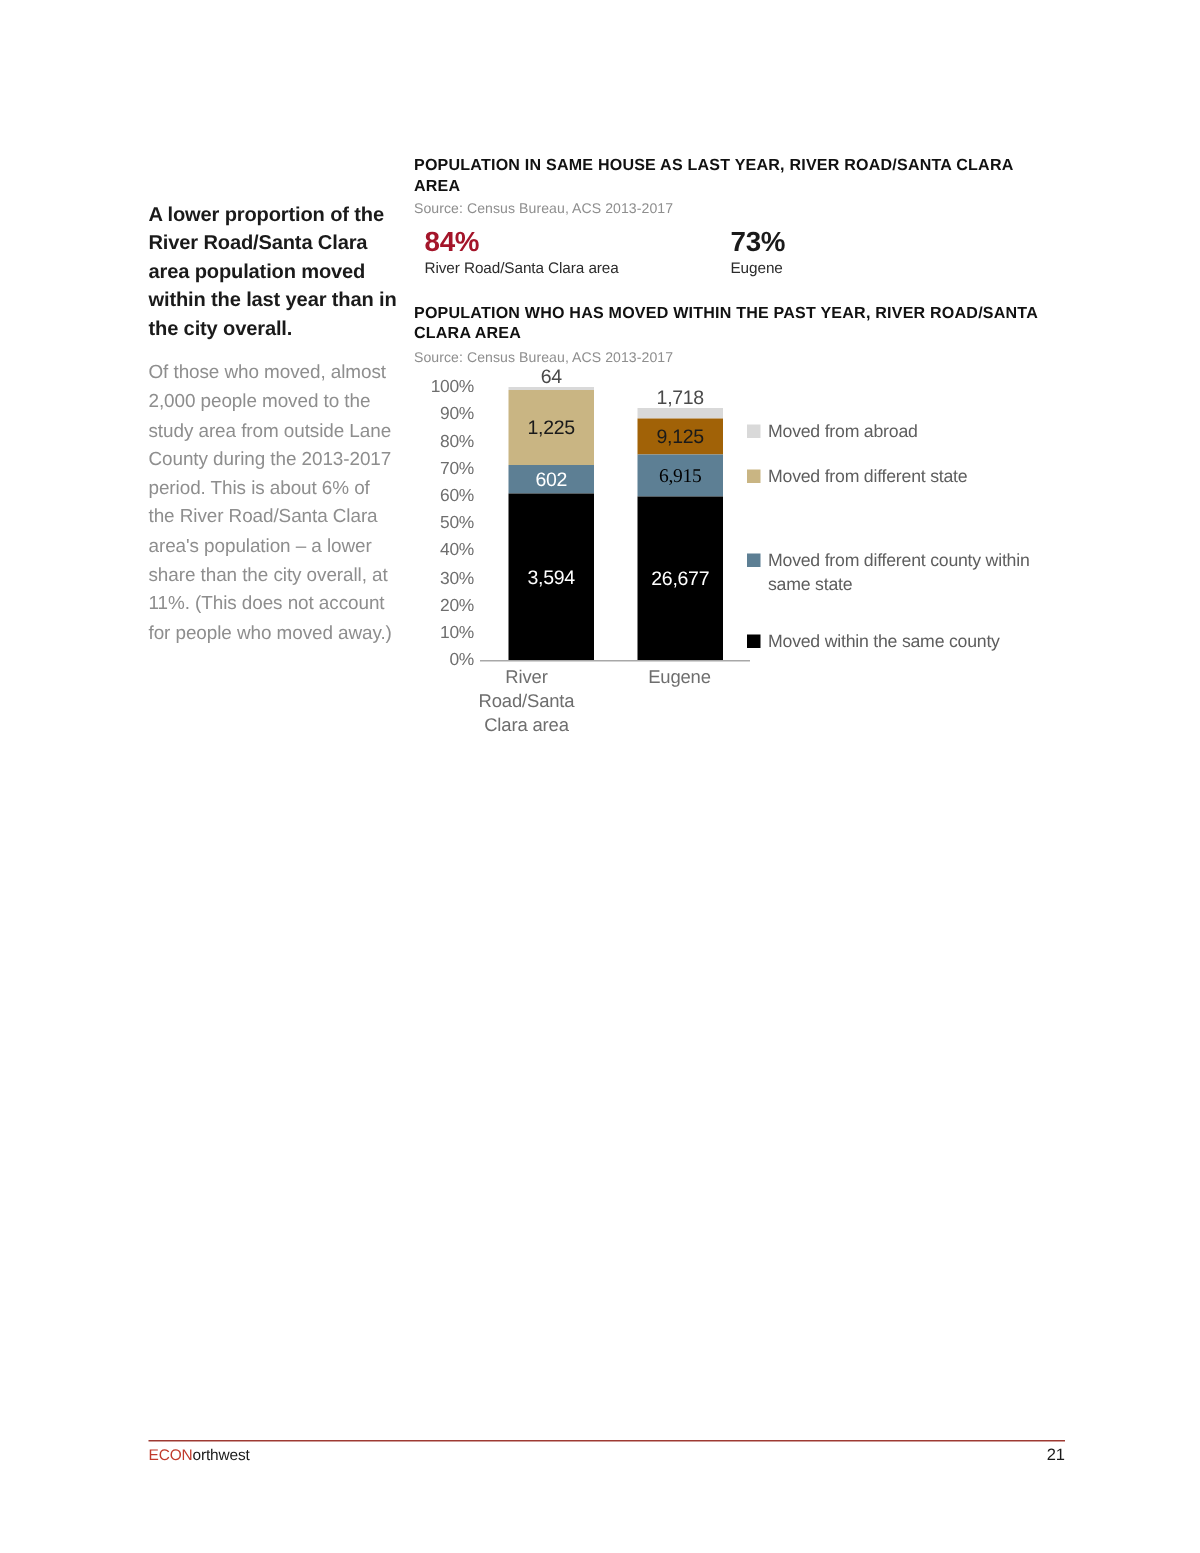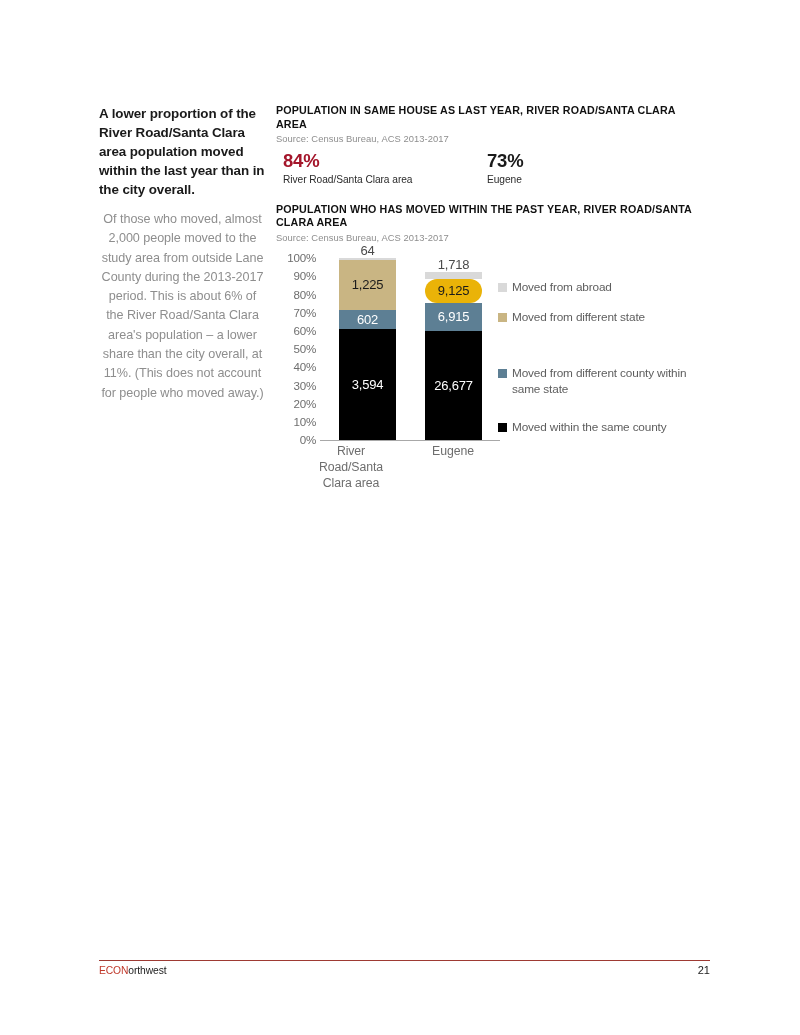--- a/index.html
+++ b/index.html
@@ -28,28 +28,28 @@
     left: 99px;
     top: 104px;
     width: 167px;
   }
   .lede {
     font-size: 13.4px;
     font-weight: bold;
     line-height: 1.42;
     color: #1a1a1a;
     letter-spacing: -0.1px;
+    margin-top: 29px;
   }
   .body-copy {
     margin-top: 11px;
     font-size: 12.6px;
     line-height: 1.53;
     color: #8e8e8e;
     letter-spacing: -0.05px;
-    text-align: center;
   }
 
   
   .right {
     position: absolute;
     left: 276px;
     top: 104px;
     width: 430px;
   }
 
@@ -299,25 +299,25 @@
               <span class="seg-label" style="color: rgb(255, 255, 255); text-align: right;">602</span>
             </div>
             <div class="seg" style="height: 119.254px; background: rgb(0, 0, 0);">
               <span class="seg-label" style="color: rgb(255, 255, 255);">3,594</span>
             </div>
           </div>
         <div class="bar bar-eu" style="height: 182px;">
             <div class="seg" style="height: 7.03671px; background: rgb(217, 217, 217);">
               <span class="seg-label outside">1,718</span>
             </div>
-            <div class="seg" style="height: 24px; background: #eab308; border-radius: 18px;">
+            <div class="seg" style="height: 24px; background: #a16207;">
               <span class="seg-label" style="color: rgb(26, 26, 26);">9,125</span>
             </div>
             <div class="seg" style="height: 28.3229px; background: rgb(93, 127, 148);">
-              <span class="seg-label" style="color: #ffffff;">6,915</span>
+              <span class="seg-label" style="color: #000000; font-family: Liberation Serif, serif;">6,915</span>
             </div>
             <div class="seg" style="height: 109.266px; background: rgb(0, 0, 0);">
               <span class="seg-label" style="color: rgb(255, 255, 255);">26,677</span>
             </div>
           </div>
       </div>
 
       <div class="baseline"></div>
 
       <div class="x-labels">

